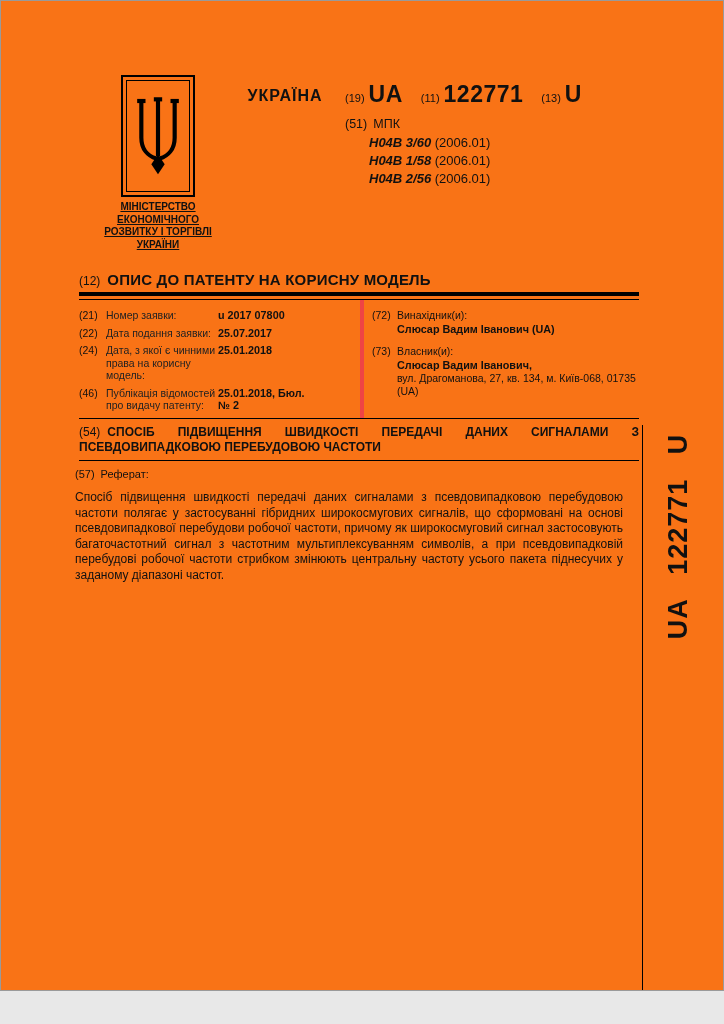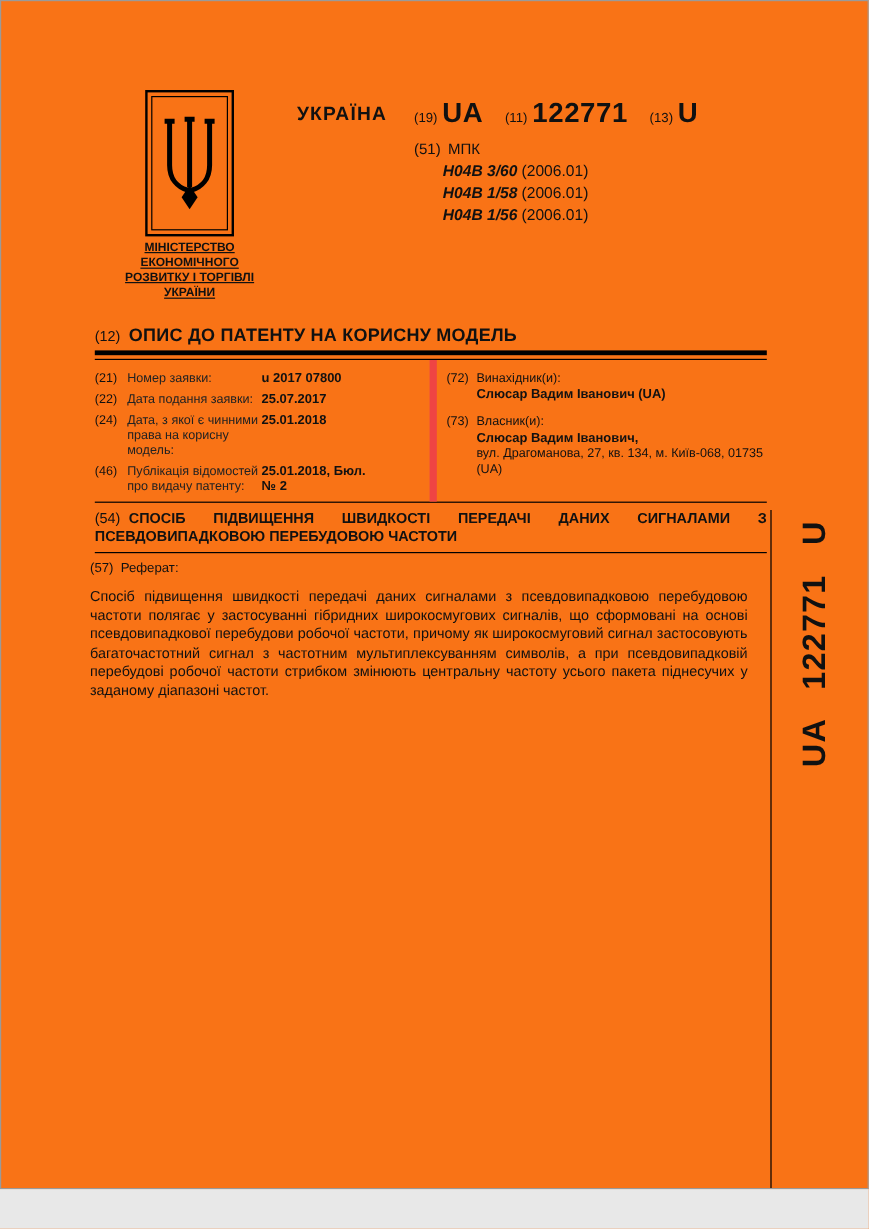--- a/index.html
+++ b/index.html
@@ -68,21 +68,21 @@
 
   
   .biblio {
     position: absolute; left: 78px; top: 299px;
     width: 560px; height: 119px;
     border-bottom: 1px solid #000;
     display: flex;
     gap: 47px;
   }
   .b-left  { width: 277px; padding-top: 9px; }
-  .b-right { width: 283px; border-left: 6px solid #ef4444; padding: 9px 0 0 8px; }
+  .b-right { width: 283px; border-left: 4px solid #ef4444; padding: 9px 0 0 8px; }
 
   .b-row { display: flex; margin-bottom: 5px; font-size: 10.5px; line-height: 12.5px; }
   .b-num { width: 27px; flex: none; }
   .b-label { width: 110px; flex: none; color: #222; }
   .b-value { font-weight: bold; font-size: 10.8px; padding-left: 2px; }
 
   .rb-block { display: grid; grid-template-columns: 25px 1fr; font-size: 10.5px; line-height: 13px; margin-bottom: 9px; }
   .rb-label { grid-column: 2; }
   .rb-name { grid-column: 2; font-weight: bold; font-size: 10.8px; margin-top: 1px; }
   .rb-address { grid-column: 2; font-size: 10.5px; width: 242px; }
@@ -159,21 +159,21 @@
     <div class="ipc-entries">
       <div class="ipc-entry">
         <span class="ipc-code">H04B 3/60</span>
         <span class="ipc-ver">(2006.01)</span>
       </div>
       <div class="ipc-entry">
         <span class="ipc-code">H04B 1/58</span>
         <span class="ipc-ver">(2006.01)</span>
       </div>
       <div class="ipc-entry">
-        <span class="ipc-code">H04B 1/56</span>
+        <span class="ipc-code">H04B 2/56</span>
         <span class="ipc-ver">(2006.01)</span>
       </div>
     </div>
   </div>
 
   <div class="ministry">
     <span>МІНІСТЕРСТВО</span>
     <span>ЕКОНОМІЧНОГО</span>
     <span>РОЗВИТКУ І ТОРГІВЛІ</span>
     <span>УКРАЇНИ</span>

